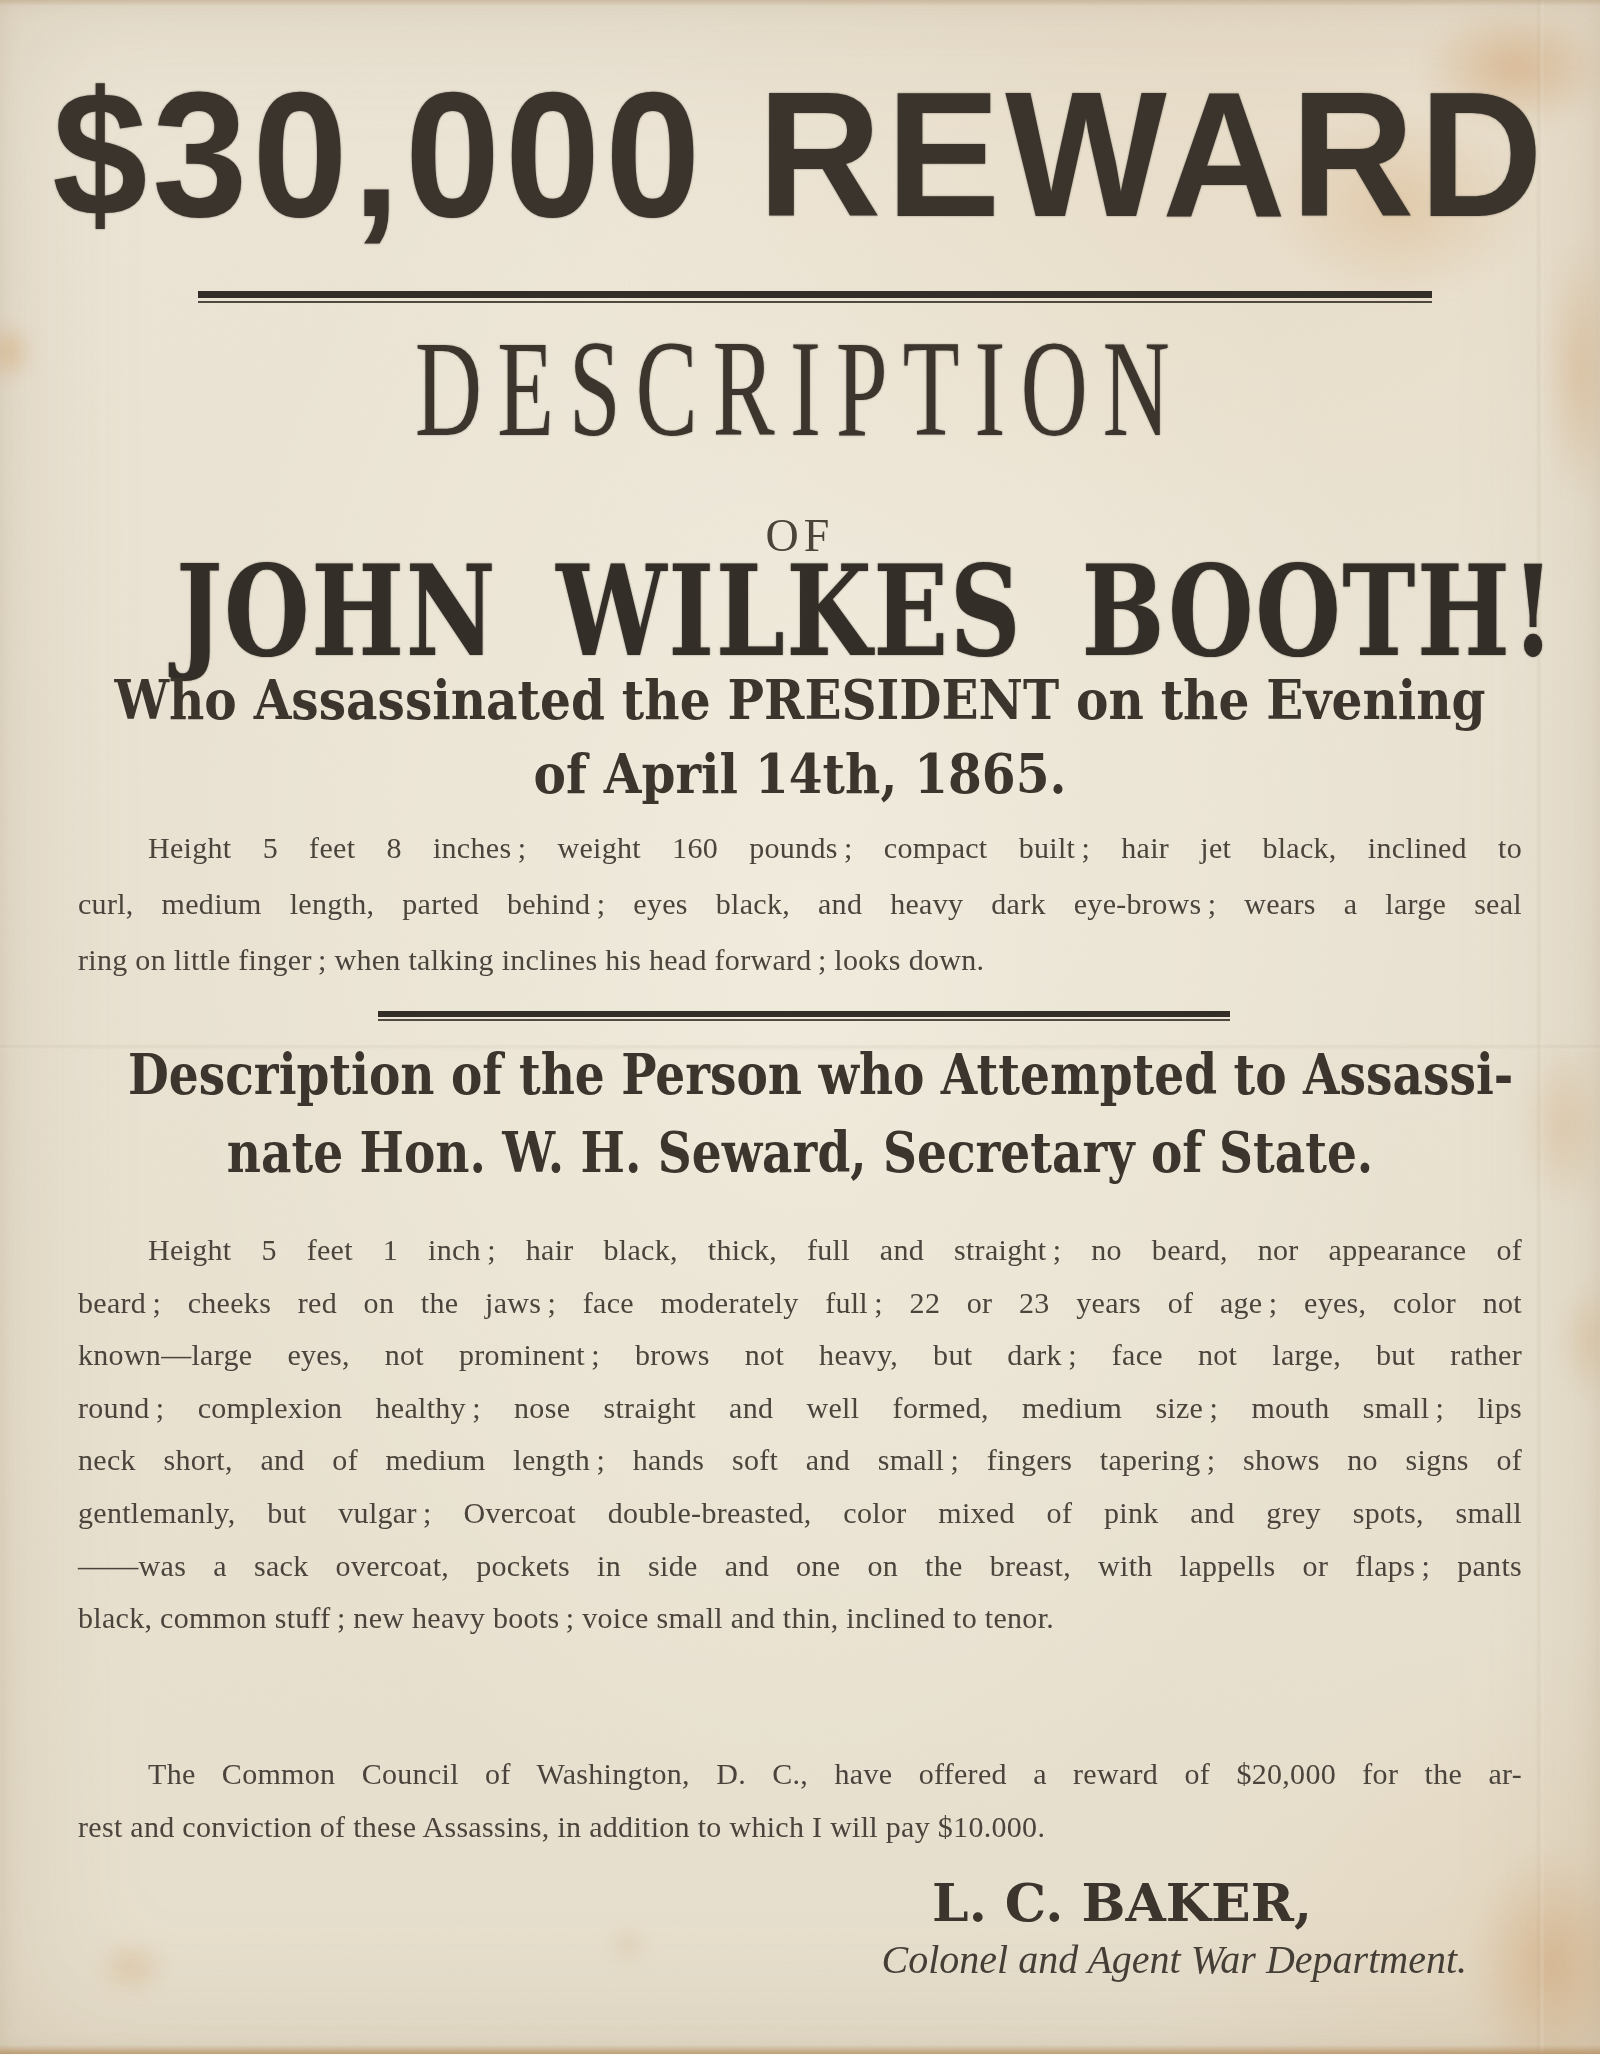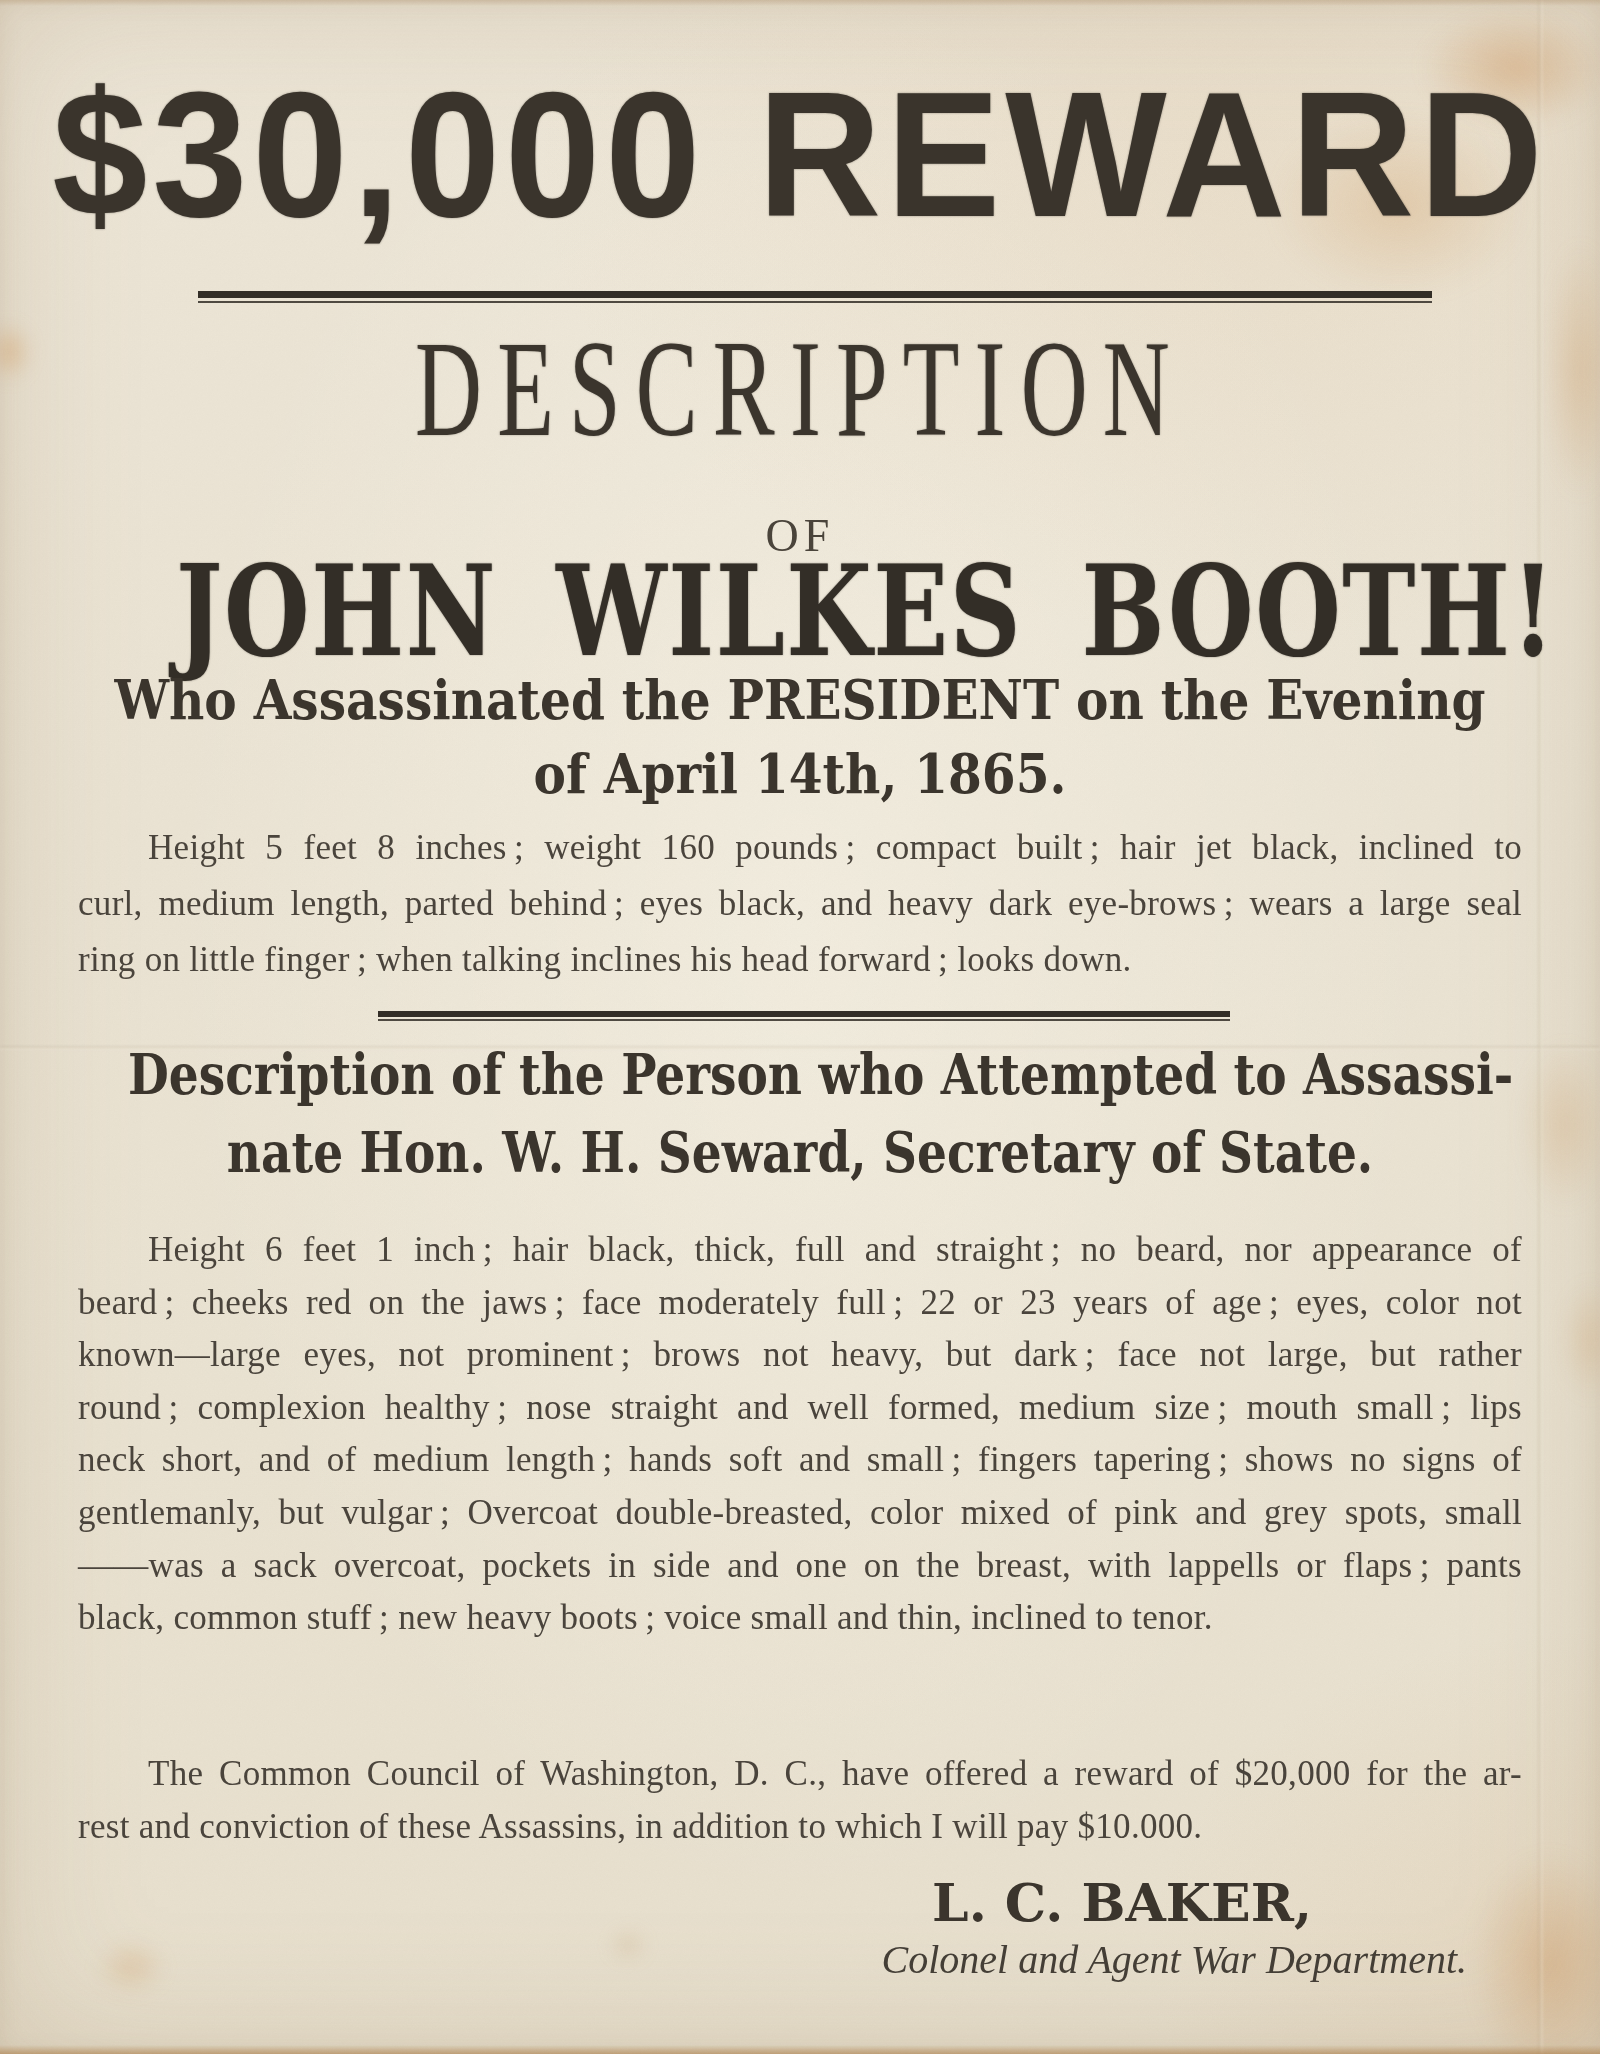--- a/index.html
+++ b/index.html
@@ -43,21 +43,21 @@
   .description-heading{top:321px;font-size:122px;line-height:1;letter-spacing:20px;color:#3b352d;
     transform:scale(0.76,1.12);transform-origin:top center;text-shadow:0 0 2px rgba(59,53,45,.5);}
   .of-label{top:509px;font-size:46px;letter-spacing:5px;color:#4a443b;}
   .booth-name{top:548px;font-family:"DejaVu Serif",serif;font-weight:bold;font-size:126px;line-height:1;
     word-spacing:30px;letter-spacing:2px;color:#332e27;transform:scaleX(0.78);transform-origin:top center;
     text-shadow:0 0 2px rgba(51,46,39,.6);}
   .subtitle{top:663px;font-family:"DejaVu Serif",serif;font-weight:bold;font-size:54px;line-height:74px;
     color:#3b352d;transform:scaleX(0.90);transform-origin:top center;}
   .seward-heading{top:1035px;font-family:"DejaVu Serif",serif;font-weight:bold;font-size:56px;line-height:78px;
     color:#3b352d;transform:scaleX(0.84);transform-origin:top center;}
-  .para{position:absolute;left:78px;width:1444px;font-size:35px;color:#4a443c;letter-spacing:.3px;}
+  .para{position:absolute;left:78px;width:1444px;font-size:30px;color:#4a443c;letter-spacing:.3px;}
   .booth-para{top:820px;line-height:56px;}
   .seward-para{top:1224px;line-height:52.6px;}
   .council-para{top:1747px;line-height:53px;}
   .bline{white-space:normal;}
   .jline{text-align:justify;text-align-last:justify;}
   .indent{text-indent:70px;}
   .sig{position:absolute;white-space:nowrap;color:#3b352d;}
   .sig-name{top:1872px;right:288px;font-family:"DejaVu Serif",serif;font-weight:bold;font-size:52px;}
   .sig-title{top:1936px;right:133px;font-style:italic;font-size:40px;color:#443e36;}
 </style>
@@ -101,21 +101,21 @@
   </div>
 
   <div class="rule rule2"></div>
 
   <div class="txt seward-heading">
     <div>Description of the Person who Attempted to Assassi-</div>
     <div>nate Hon. W. H. Seward, Secretary of State.</div>
   </div>
 
   <div class="para seward-para">
-    <div class="bline jline indent">Height 6 feet 1 inch ; hair black, thick, full and straight ; no beard, nor appearance of</div>
+    <div class="bline jline indent">Height 5 feet 1 inch ; hair black, thick, full and straight ; no beard, nor appearance of</div>
     <div class="bline jline">beard ; cheeks red on the jaws ; face moderately full ; 22 or 23 years of age ; eyes, color not</div>
     <div class="bline jline">known—large eyes, not prominent ; brows not heavy, but dark ; face not large, but rather</div>
     <div class="bline jline">round ; complexion healthy ; nose straight and well formed, medium size ; mouth small ; lips</div>
     <div class="bline jline">neck short, and of medium length ; hands soft and small ; fingers tapering ; shows no signs of</div>
     <div class="bline jline">gentlemanly, but vulgar ; Overcoat double-breasted, color mixed of pink and grey spots, small</div>
     <div class="bline jline">——was a sack overcoat, pockets in side and one on the breast, with lappells or flaps ; pants</div>
     <div class="bline">black, common stuff ; new heavy boots ; voice small and thin, inclined to tenor.</div>
   </div>
 
   <div class="para council-para">

